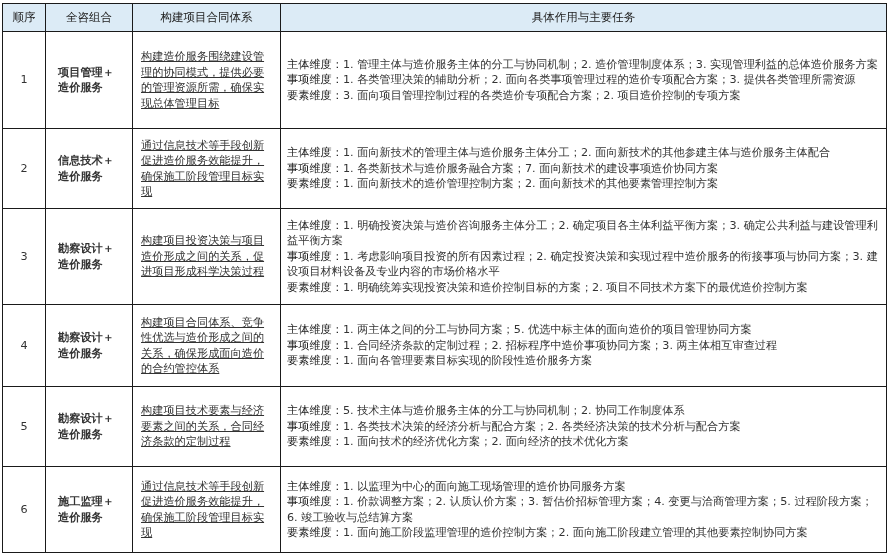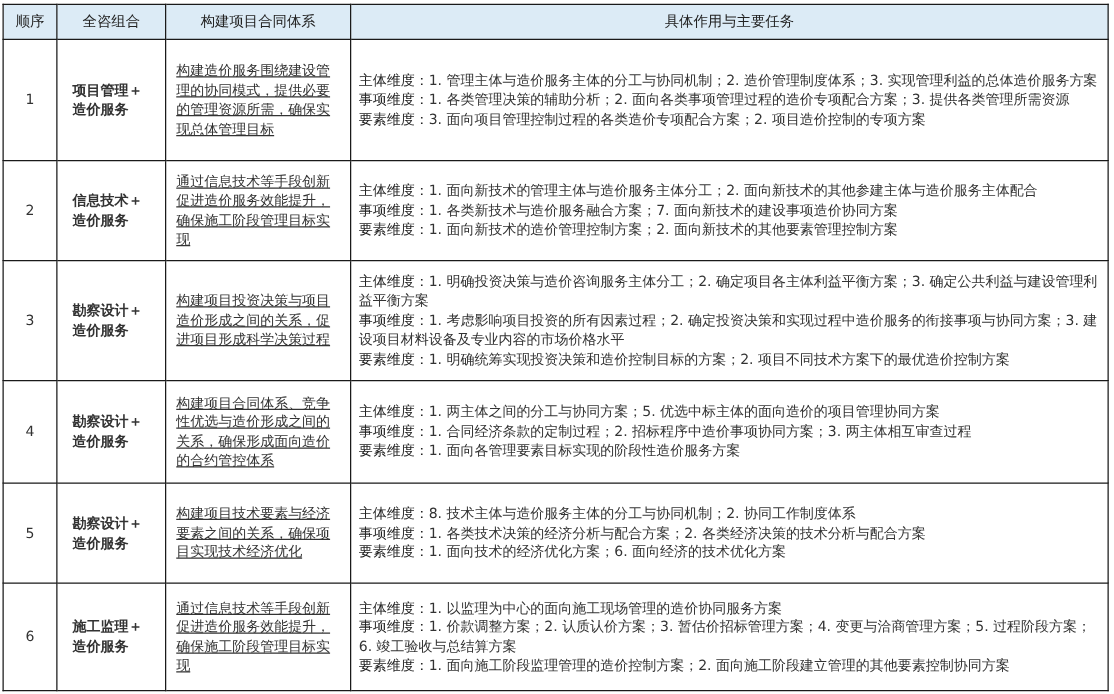--- a/index.html
+++ b/index.html
@@ -98,25 +98,25 @@
         <span class="dim-line"><span class="dim-label">要素维度：</span><span>1. 面向各管理要素目标实现的阶段性造价服务方案</span></span>
       </td>
     </tr>
 
     <tr style="height:80px">
       <td class="num">5</td>
       <td class="combo">
         <span class="combo-line">勘察设计＋</span>
         <span class="combo-line">造价服务</span>
       </td>
-      <td class="desc">构建项目技术要素与经济要素之间的关系，确保项目实现技术经济优化</td>
+      <td class="desc">构建项目技术要素与经济要素之间的关系，合同经济条款的定制过程</td>
       <td class="tasks">
-        <span class="dim-line"><span class="dim-label">主体维度：</span><span>8. 技术主体与造价服务主体的分工与协同机制；2. 协同工作制度体系</span></span>
+        <span class="dim-line"><span class="dim-label">主体维度：</span><span>5. 技术主体与造价服务主体的分工与协同机制；2. 协同工作制度体系</span></span>
         <span class="dim-line"><span class="dim-label">事项维度：</span><span>1. 各类技术决策的经济分析与配合方案；2. 各类经济决策的技术分析与配合方案</span></span>
-        <span class="dim-line"><span class="dim-label">要素维度：</span><span>1. 面向技术的经济优化方案；6. 面向经济的技术优化方案</span></span>
+        <span class="dim-line"><span class="dim-label">要素维度：</span><span>1. 面向技术的经济优化方案；2. 面向经济的技术优化方案</span></span>
       </td>
     </tr>
 
     <tr style="height:86px">
       <td class="num">6</td>
       <td class="combo">
         <span class="combo-line">施工监理＋</span>
         <span class="combo-line">造价服务</span>
       </td>
       <td class="desc">通过信息技术等手段创新促进造价服务效能提升，确保施工阶段管理目标实现</td>

